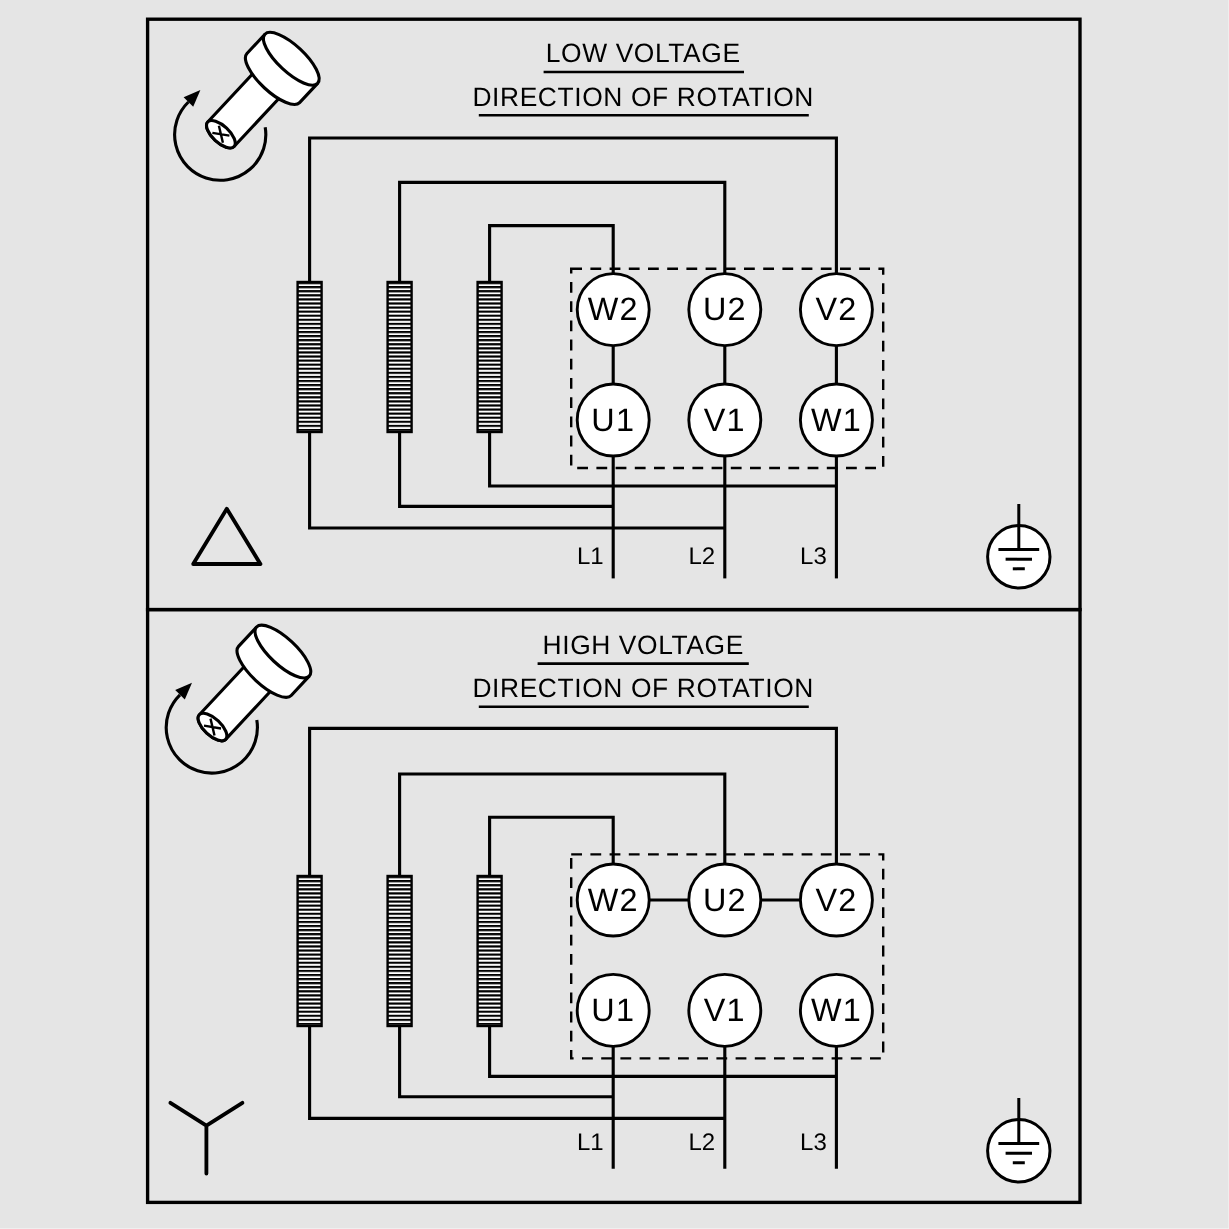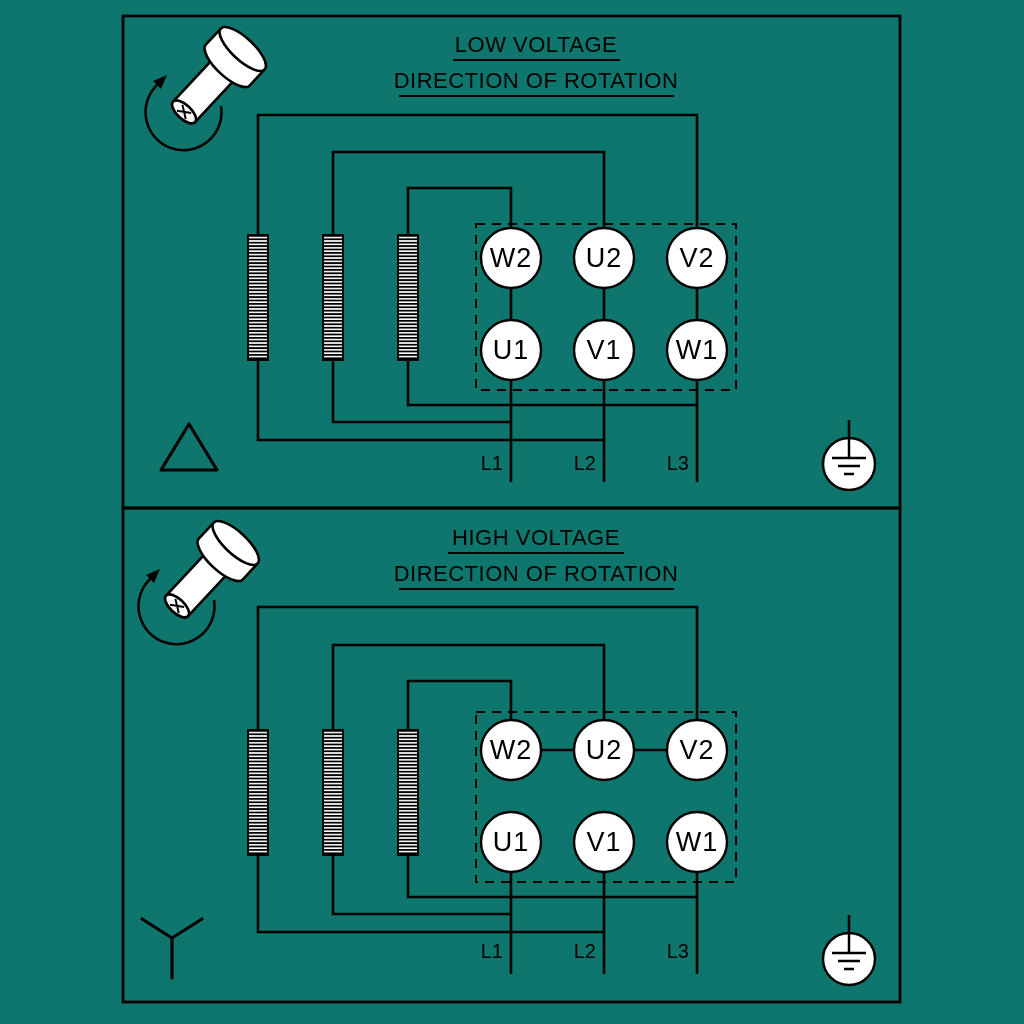--- a/index.html
+++ b/index.html
@@ -1,20 +1,20 @@
 <!DOCTYPE html>
 <html><head>
 <meta charset="utf-8">
 <style>
   html, body { margin: 0; padding: 0; background: #ffffff; }
   .page {
     position: relative;
     width: 1024px;
     height: 1024px;
-    background: #0f766e;
+    background: #e5e5e5;
     font-family: "Liberation Sans", sans-serif;
     overflow: hidden;
   }
   svg { position: absolute; left: 0; top: 0; }
   text { font-family: "Liberation Sans", sans-serif; fill: #000000; }
   .title { font-size: 22px; letter-spacing: 0.5px; }
   .terminal-label { font-size: 27px; letter-spacing: 1px; text-anchor: middle; }
   .line-label { font-size: 20px; }
   .wire { fill: none; stroke: #000000; stroke-width: 2.6; }
   .thinwire { fill: none; stroke: #000000; stroke-width: 2.2; }

